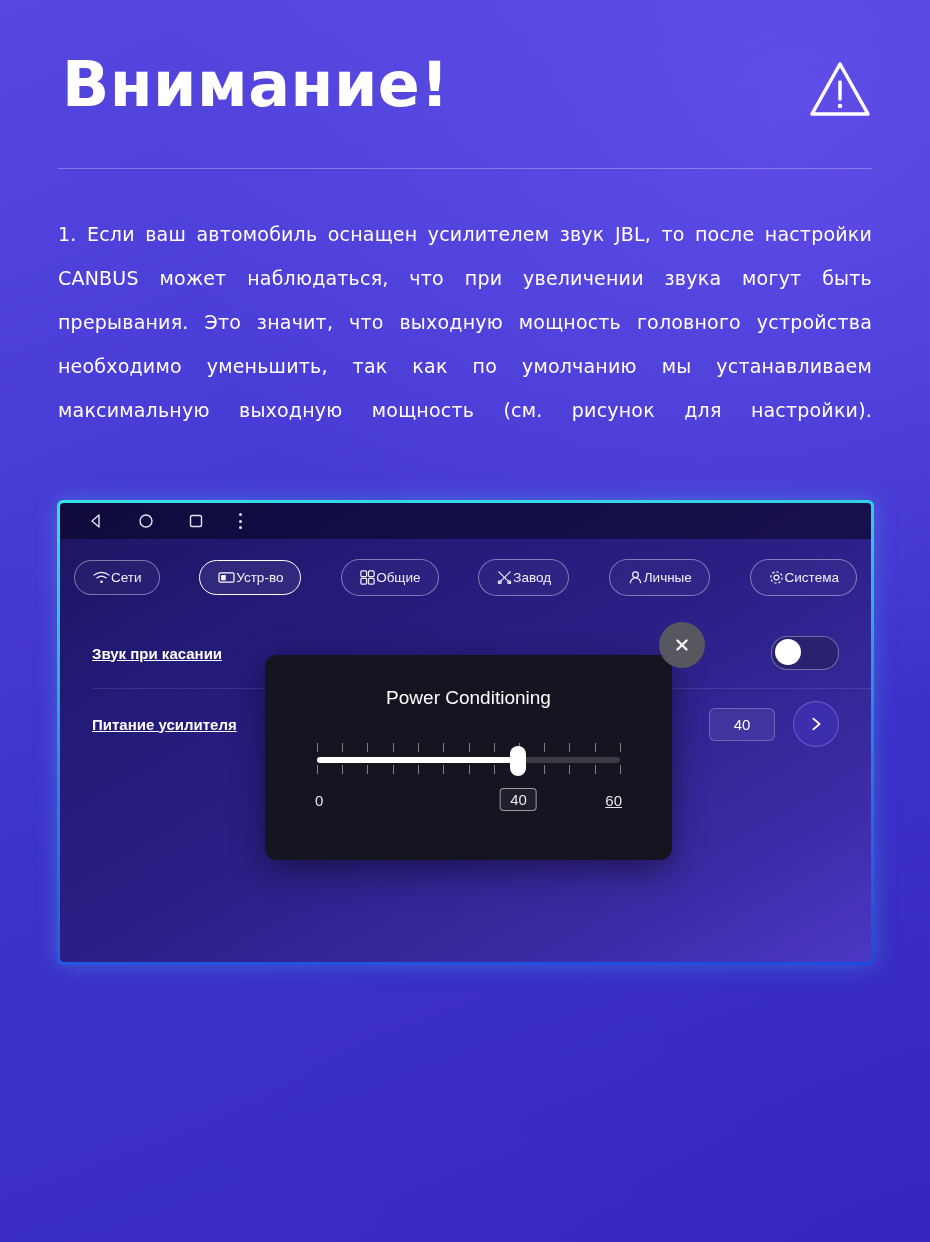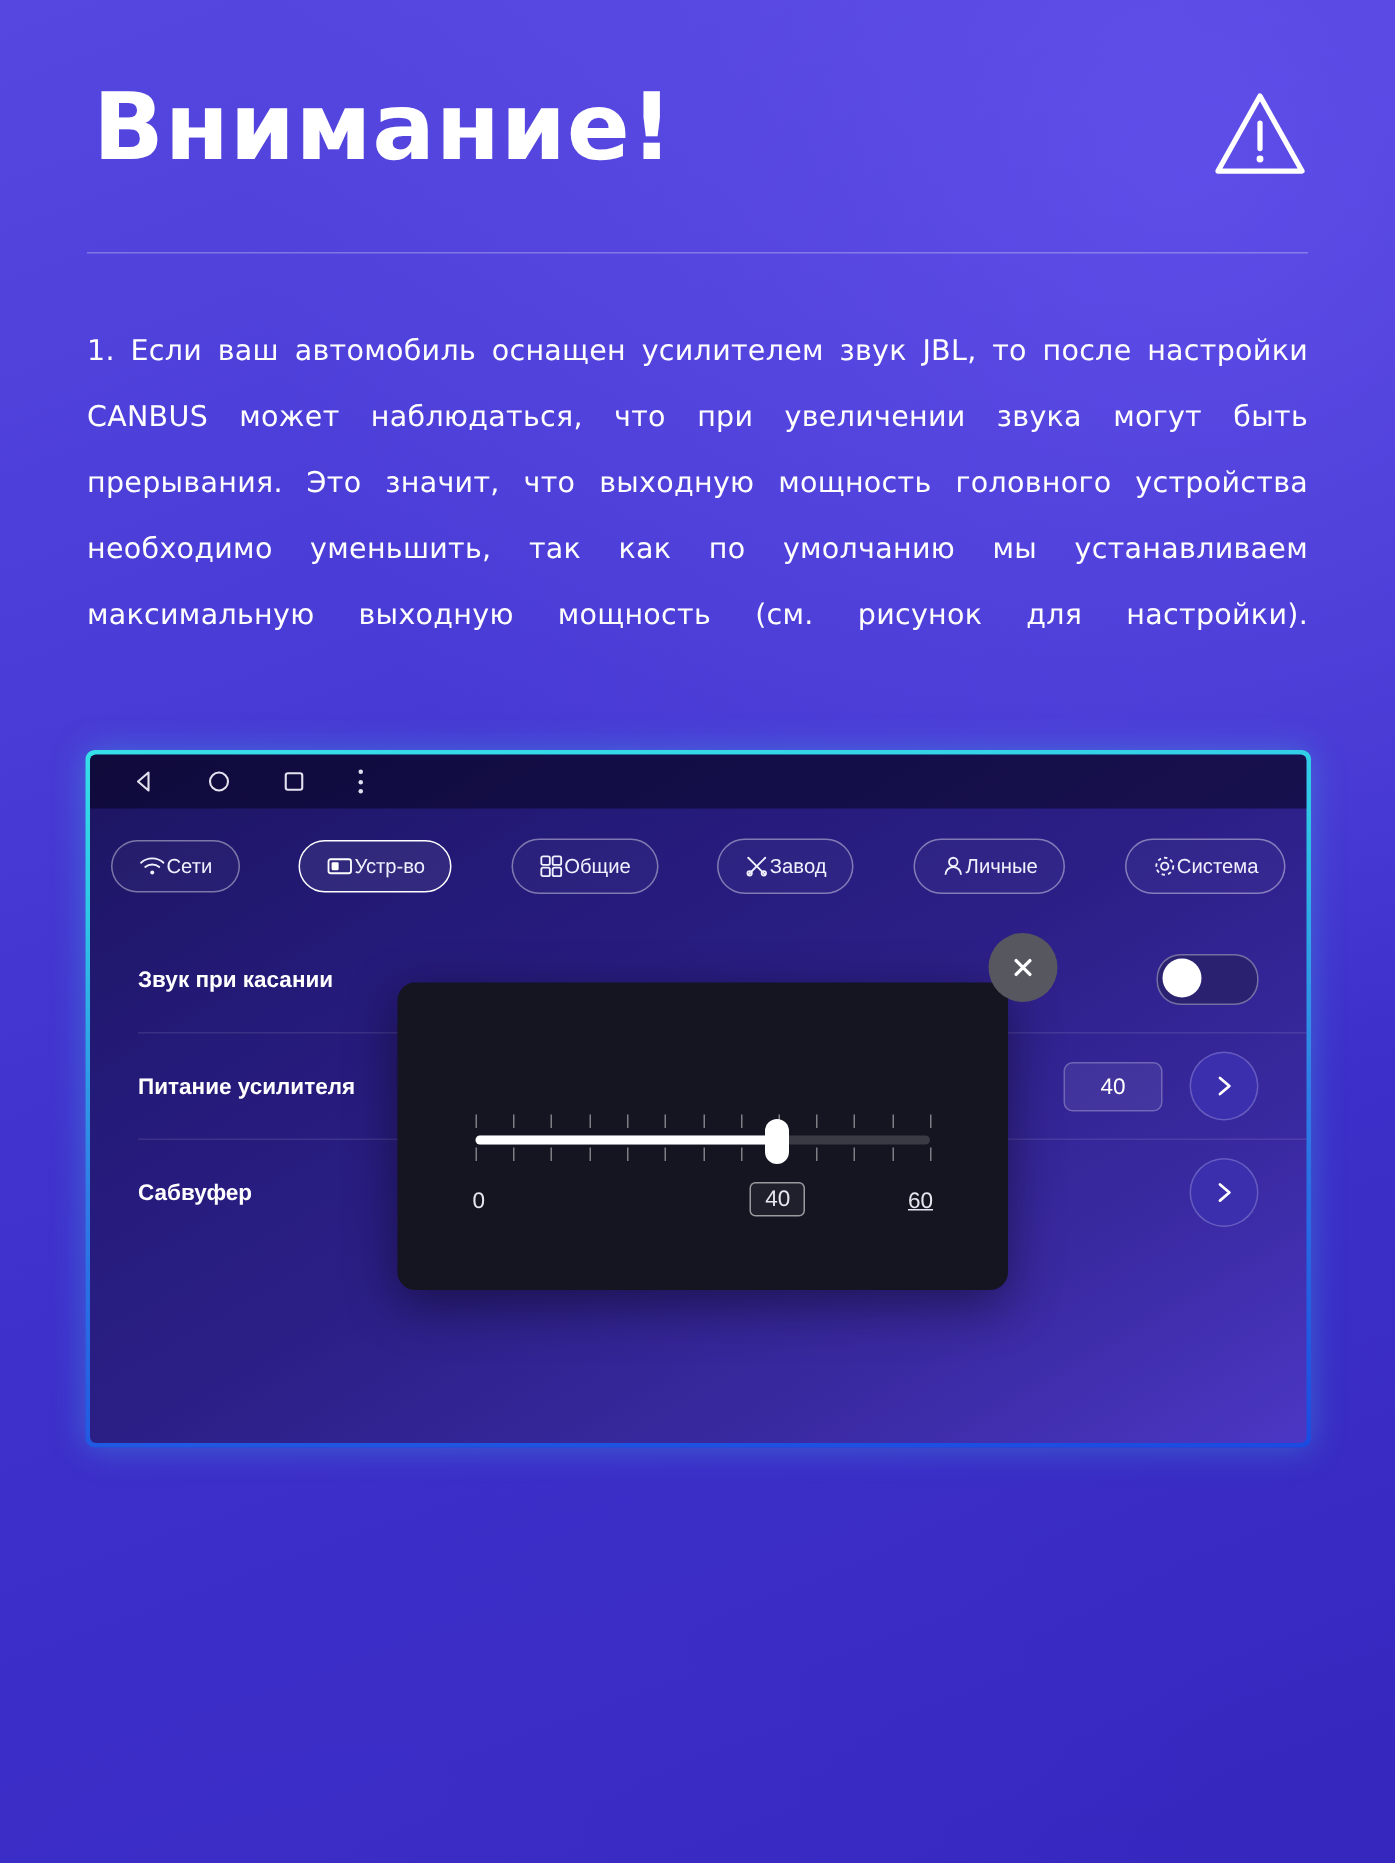--- a/index.html
+++ b/index.html
@@ -176,20 +176,21 @@
     display: flex;
     align-items: center;
     border-bottom: 1px solid rgba(255,255,255,0.10);
     padding-right: 32px;
   }
   .row:last-child { border-bottom: none; }
   .row-label {
     font-size: 15px;
     color: #ffffff;
     font-weight: bold;
+    text-decoration: underline;
   }
   .row-ctrl {
     position: absolute;
     right: 32px;
     top: 50%;
     transform: translateY(-50%);
     display: flex;
     align-items: center;
     gap: 18px;
   }
@@ -470,38 +471,29 @@
           <span class="row-label">Питание усилителя</span>
           <span class="row-ctrl">
             <span class="value-box">40</span>
             <span class="chev-btn">
               <svg viewBox="0 0 20 20" width="18" height="18">
                   <path d="M7 4 L14 10 L7 16" fill="none" stroke="#ffffff" stroke-width="2" stroke-linecap="round" stroke-linejoin="round"></path>
                 </svg>
             </span>
           </span>
         </div>
-        <div class="row">
-          <span class="row-label">Сабвуфер</span>
-          <span class="row-ctrl">
-            <span class="chev-btn">
-              <svg viewBox="0 0 20 20" width="18" height="18">
-                  <path d="M7 4 L14 10 L7 16" fill="none" stroke="#ffffff" stroke-width="2" stroke-linecap="round" stroke-linejoin="round"></path>
-                </svg>
-            </span>
-          </span>
-        </div>
       </div>
 
       <div class="dialog">
         <div class="dialog-close">
           <svg viewBox="0 0 24 24" width="22" height="22">
               <path d="M7 7 L17 17 M17 7 L7 17" stroke="#ffffff" stroke-width="2.4" stroke-linecap="round"></path>
             </svg>
         </div>
+        <div class="dialog-title">Power Conditioning</div>
         <div class="slider-area">
           <div class="ticks">
             <i style="left:0%"></i>
               <i style="left:8.33%"></i>
               <i style="left:16.66%"></i>
               <i style="left:25%"></i>
             <i style="left:33.33%"></i>
               <i style="left:41.66%"></i>
               <i style="left:50%"></i>
               <i style="left:58.33%"></i>

